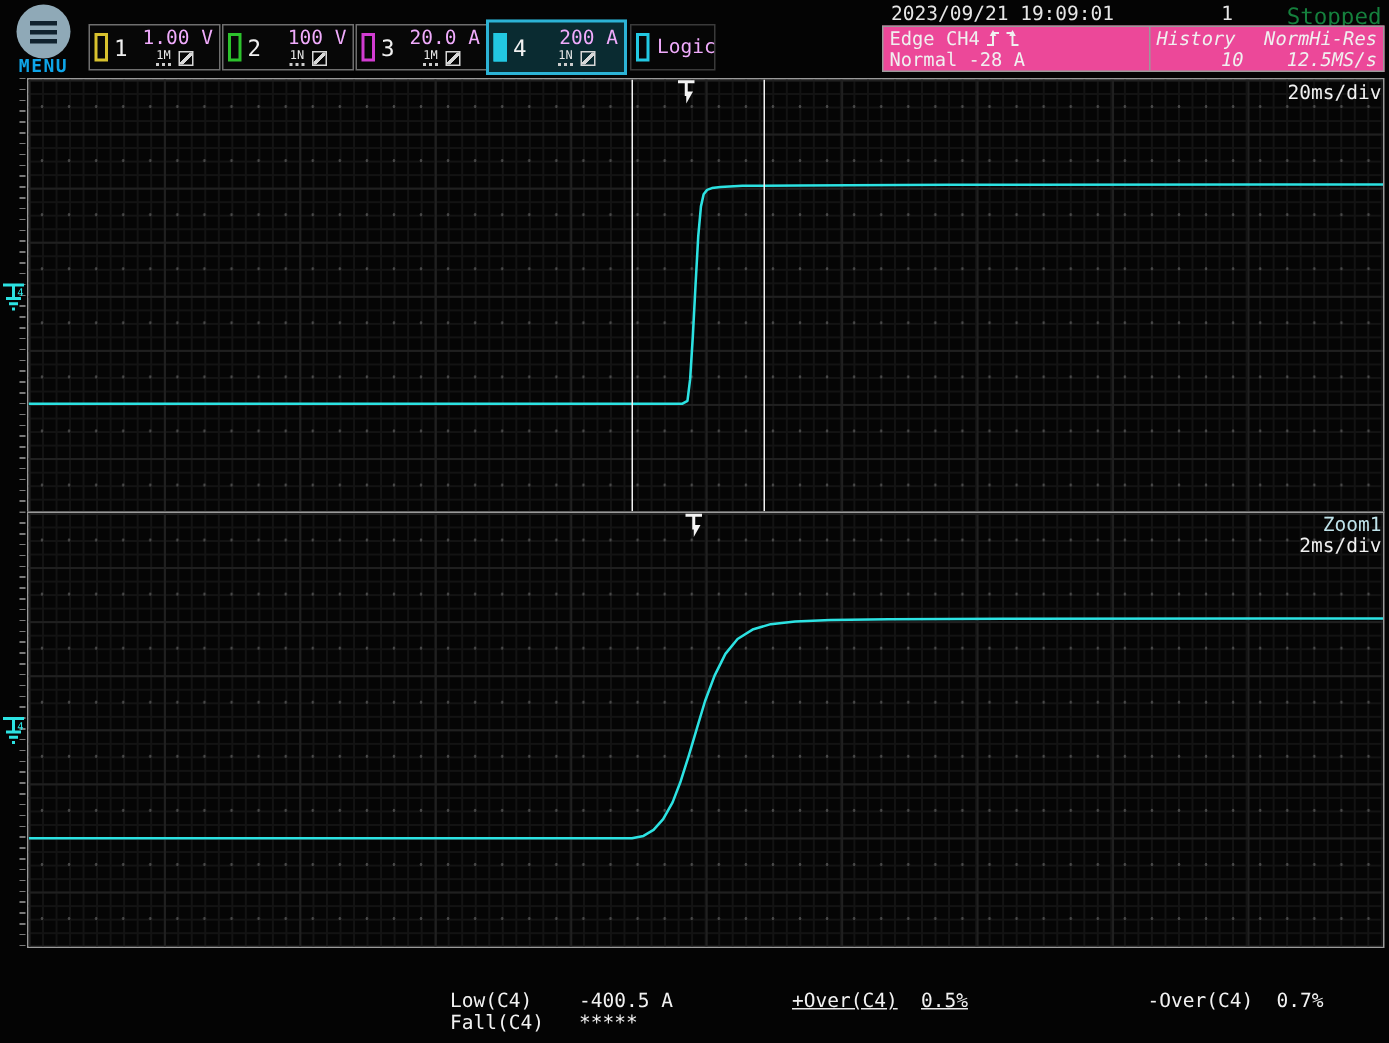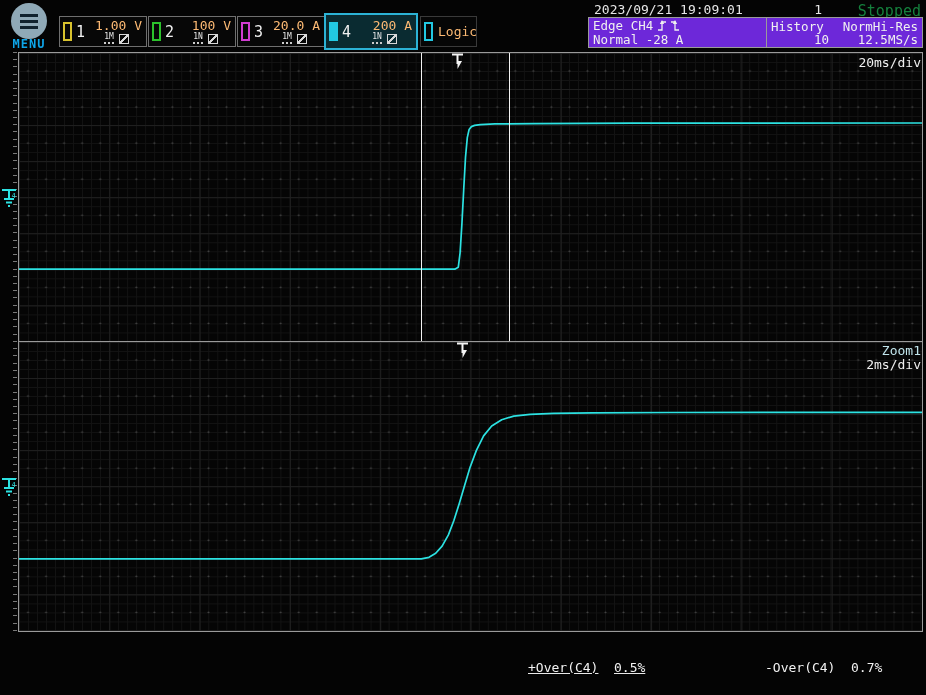--- a/index.html
+++ b/index.html
@@ -16,42 +16,42 @@
   .menu-label { left:6px; top:37px; width:46px; text-align:center; color:#0ea5e9;
     font-size:12px; font-weight:bold; letter-spacing:1px; }
 
   .ch-box { top:16px; height:31px; border:1px solid #6f6f6f; background:#070707;
     display:flex; align-items:center; padding:2px 4px 2px 3px; gap:4px; }
   .ch-box.selected { top:13px; height:37px; border:2px solid #2cb3d6; background:#0a2b31; }
   .ch-bar { width:9px; height:19px; border:2px solid; background:transparent; flex:none; }
   .ch-bar.filled { background:#22c8e2; }
   .ch-num { font-size:15px; color:#f0f0f0; width:11px; flex:none; }
   .ch-right { flex:1; display:flex; flex-direction:column; align-items:stretch; }
-  .ch-val { font-size:13px; color:#fdba74; text-align:right; line-height:13px; white-space:pre; }
+  .ch-val { font-size:13px; color:#f0abfc; text-align:right; line-height:13px; white-space:pre; }
   .ch-icons { display:flex; justify-content:center; align-items:flex-end; gap:5px; height:12px; }
   .imp-chip { font-size:8px; line-height:8px; color:#e8e8e8;
     border-bottom:2px dotted #cccccc; padding-bottom:1px; }
   .probe-chip { width:10px; height:10px; border:1px solid #d8d8d8;
     background:linear-gradient(135deg, transparent 40%, #d8d8d8 40%, #d8d8d8 62%, transparent 62%); }
   .logic-box { left:420px; top:16px; width:57px; height:31px; border:1px solid #3a3a3a;
     display:flex; align-items:center; gap:5px; padding:2px 3px; background:#060606; }
   .logic-box .ch-val { text-align:left; font-size:13px; }
 
   .dt-text { left:594px; top:2px; font-size:13px; color:#e6e6e6; white-space:pre; }
   .acq-count { left:790px; top:2px; width:32px; text-align:right; font-size:13px; color:#e6e6e6; }
   .acq-state { right:5px; top:2px; font-size:15px; color:#15803d; }
 
   .info-box { left:588px; top:17px; width:335px; height:31px; border:1px solid #9a9a9a;
-    display:flex; background:#6d28d9; }
+    display:flex; background:#ec4899; }
   .info-trig { width:178px; border-right:1px solid #9a9a9a; padding:1px 4px;
     display:flex; flex-direction:column; justify-content:space-between; }
   .info-trig .row { display:flex; align-items:center; gap:4px; font-size:12.5px;
     line-height:13px; color:#f0f0f0; white-space:pre; }
   .info-hist { flex:1; padding:1px 4px; display:flex; flex-direction:column;
-    justify-content:center; }
+    justify-content:space-between;font-style:italic; }
   .info-hist .row { display:flex; justify-content:space-between; font-size:12.5px;
     line-height:13px; color:#f0f0f0; }
   .hist-val { width:58px; text-align:right; }
 
   
   .plot { left:18px; width:905px; border:1px solid #9a9a9a; background:#050505; overflow:hidden; }
   #main-window { top:52px; height:290px; }
   #zoom-window { top:341px; height:291px; }
   .grid { position:absolute; inset:0;
     background-image:
@@ -204,20 +204,30 @@
     <path d="M2 1.5 H13 M7.5 1.5 V11" stroke="#f4f4f4" stroke-width="2" fill="none"></path>
     <path d="M7.5 8 H12 L7.5 16 Z" fill="#f4f4f4"></path>
   </svg>
   <div class="abs zoom-name" style="top:343px;">Zoom1</div>
   <div class="abs tb-label" style="top:357px;">2ms/div</div>
   <svg class="abs gnd-marker" style="left:1px;top:474px;" viewBox="0 0 20 24">
     <path d="M1 5 H15 M8 5 V14 M3 14 H13 M5 17.5 H11 M7 21 H9" stroke="#2ce2e2" stroke-width="2" fill="none"></path>
     <text x="10.5" y="12.5" font-size="7" fill="#2ce2e2" font-family="DejaVu Sans Mono, monospace">4</text>
   </svg>
 
+  <div class="abs meas-col" style="left:300px;top:661px;">
+    <span class="meas-row">
+      <span class="meas-label">Low(C4)</span>
+      <span class="meas-value">-400.5 A</span>
+    </span>
+    <span class="meas-row">
+      <span class="meas-label">Fall(C4)</span>
+      <span class="meas-value">*****</span>
+    </span>
+  </div>
   <div class="abs meas-col" style="left:528px;top:661px;text-decoration:underline;">
     <span class="meas-row">
       <span class="meas-label">+Over(C4)</span>
       <span class="meas-value">0.5%</span>
     </span>
   </div>
   <div class="abs meas-col" style="left:765px;top:661px;">
     <span class="meas-row">
       <span class="meas-label">-Over(C4)</span>
       <span class="meas-value">0.7%</span>

